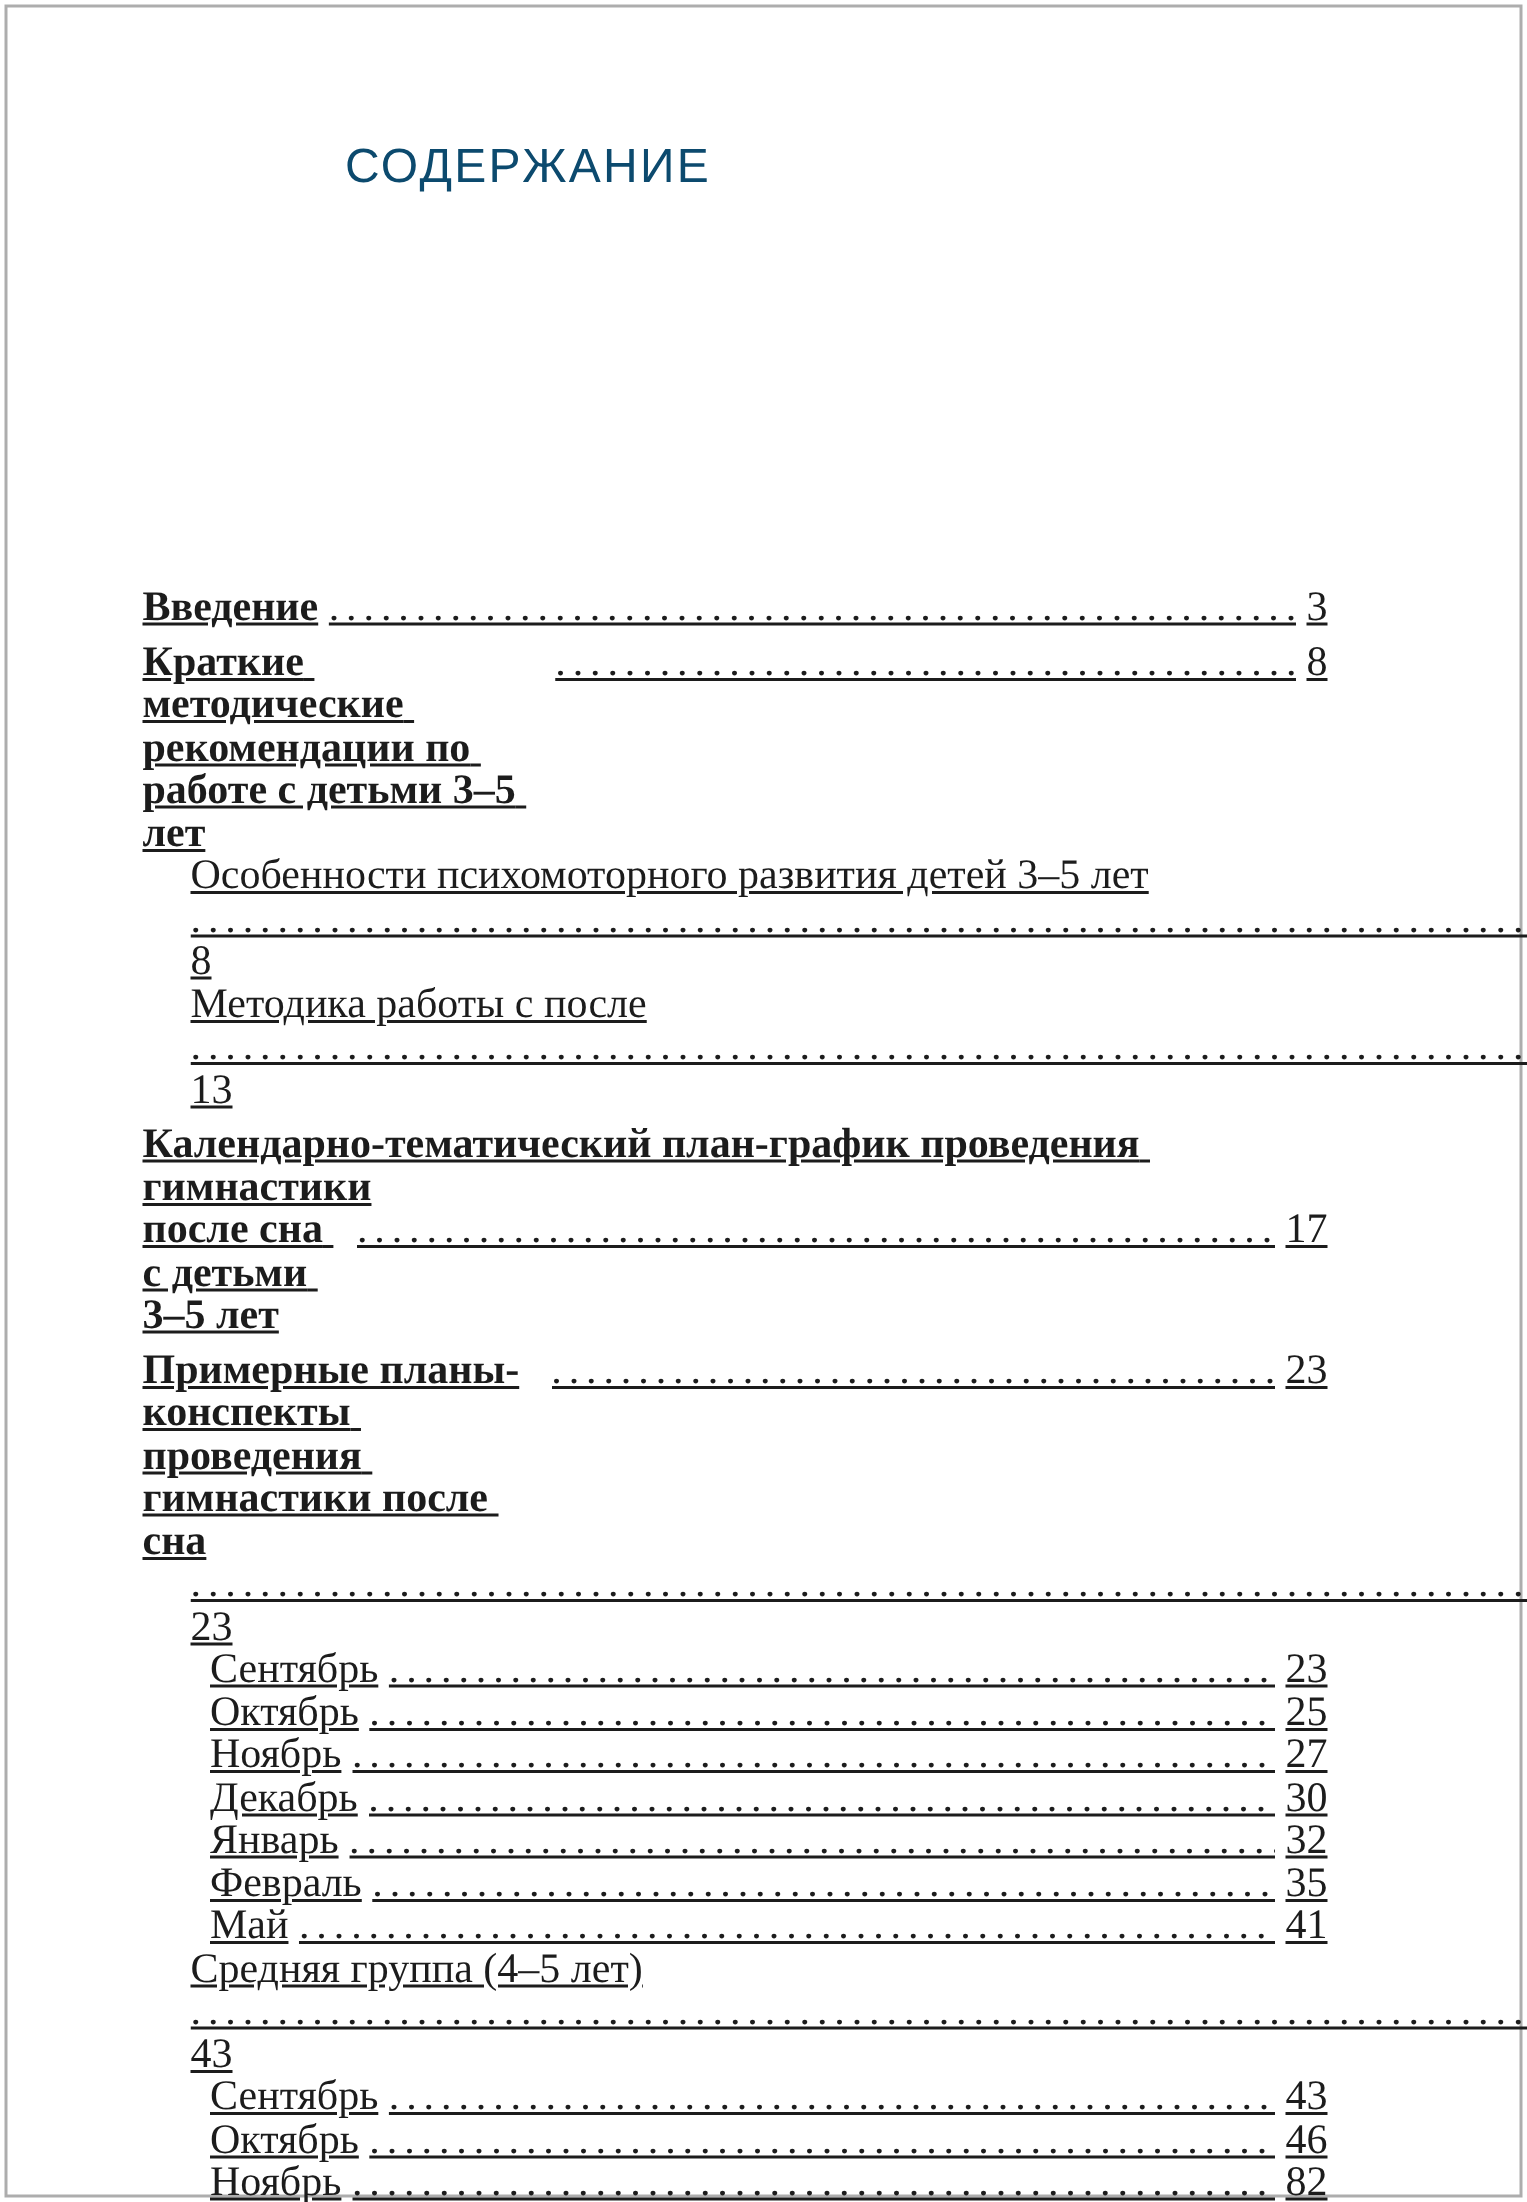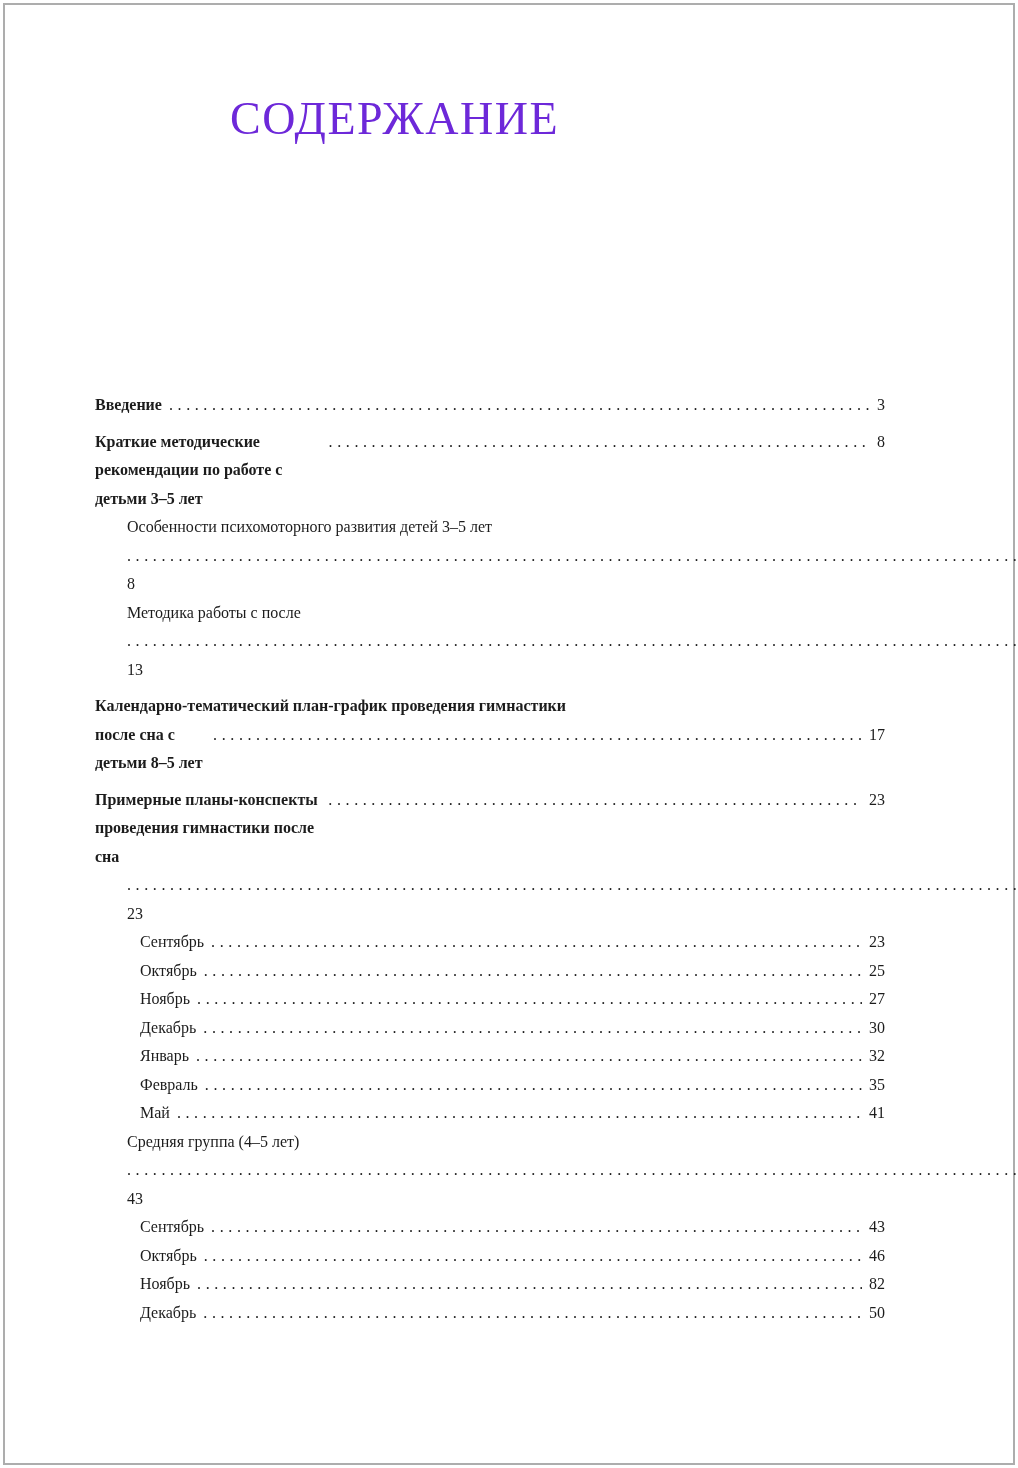--- a/index.html
+++ b/index.html
@@ -19,39 +19,40 @@
     position: absolute;
     inset: 3px;
     border: 2px solid #adadad;
     pointer-events: none;
   }
   .page-title {
     position: absolute;
     left: 230px;
     top: 92px;
     margin: 0;
-    font-family: Liberation Serif, serif;
+    font-family: Liberation Sans, sans-serif;
     font-weight: 400;
-    font-size: 46px;
+    font-size: 32px;
     letter-spacing: 1.5px;
-    color: #6d28d9;
+    color: #0c4a6e;
     white-space: nowrap;
   }
   .toc {
     position: absolute;
     left: 95px;
     top: 391px;
     width: 790px;
   }
   .row { margin-top: 0; }
   .row .line {
     display: flex;
     align-items: baseline;
-    font-size: 16px;
+    font-size: 28px;
     line-height: 28.5px;
+    text-decoration: underline;
   }
   .toc .row:first-child { margin-top: 0; }
   .kind-section { margin-top: 8px; }
   .level-1 .line { padding-left: 25px; flex-direction: column; }
   .level-2 .line { padding-left: 45px; }
   .kind-section .label,
   .kind-bibliography .label { font-weight: bold; }
   .label { white-space: pre-wrap; }
   .leader {
     flex: 1 1 auto;
@@ -105,21 +106,21 @@
         <span class="label">Методика работы с после</span>
         <span class="leader"></span>
         <span class="pnum">13</span>
       </div>
     </div>
     <div class="row level-0 kind-section">
       <div class="line">
         <span class="label">Календарно-тематический план-график проведения гимнастики</span>
       </div>
       <div class="line">
-        <span class="label">после сна с детьми 8–5 лет</span>
+        <span class="label">после сна с детьми 3–5 лет</span>
         <span class="leader"></span>
         <span class="pnum">17</span>
       </div>
     </div>
     <div class="row level-0 kind-section">
       <div class="line">
         <span class="label">Примерные планы-конспекты проведения гимнастики после сна</span>
         <span class="leader"></span>
         <span class="pnum">23</span>
       </div>

